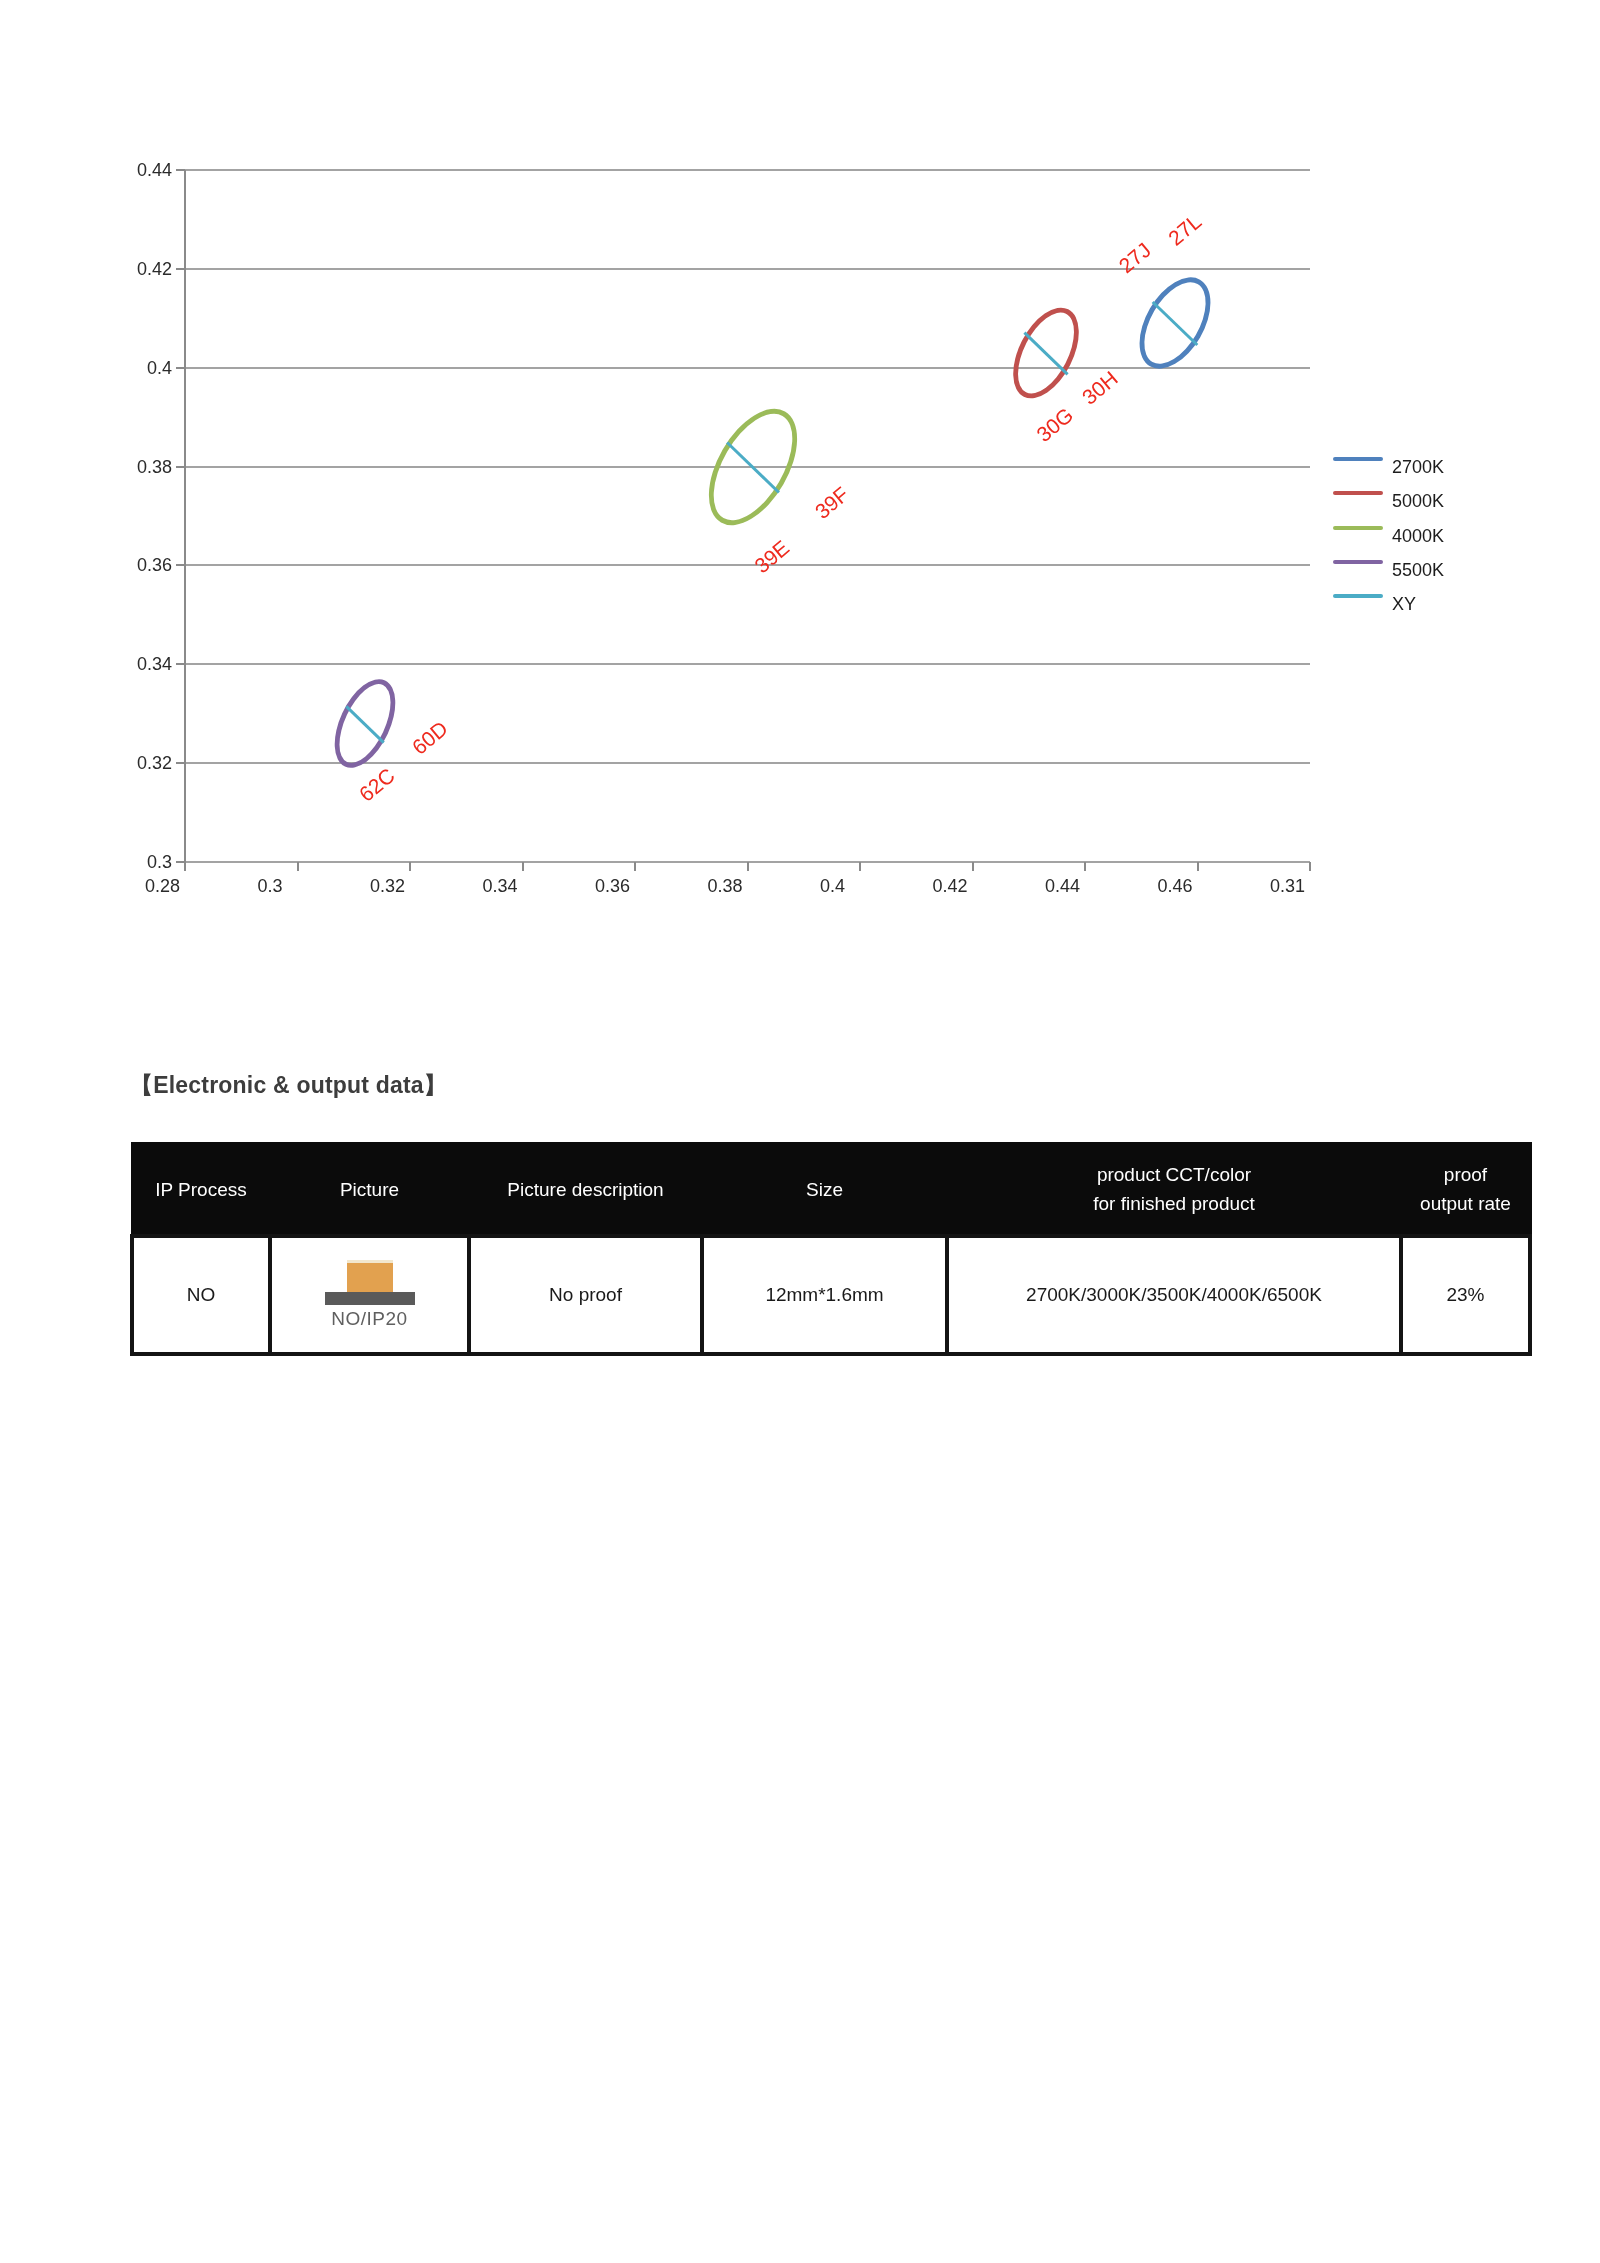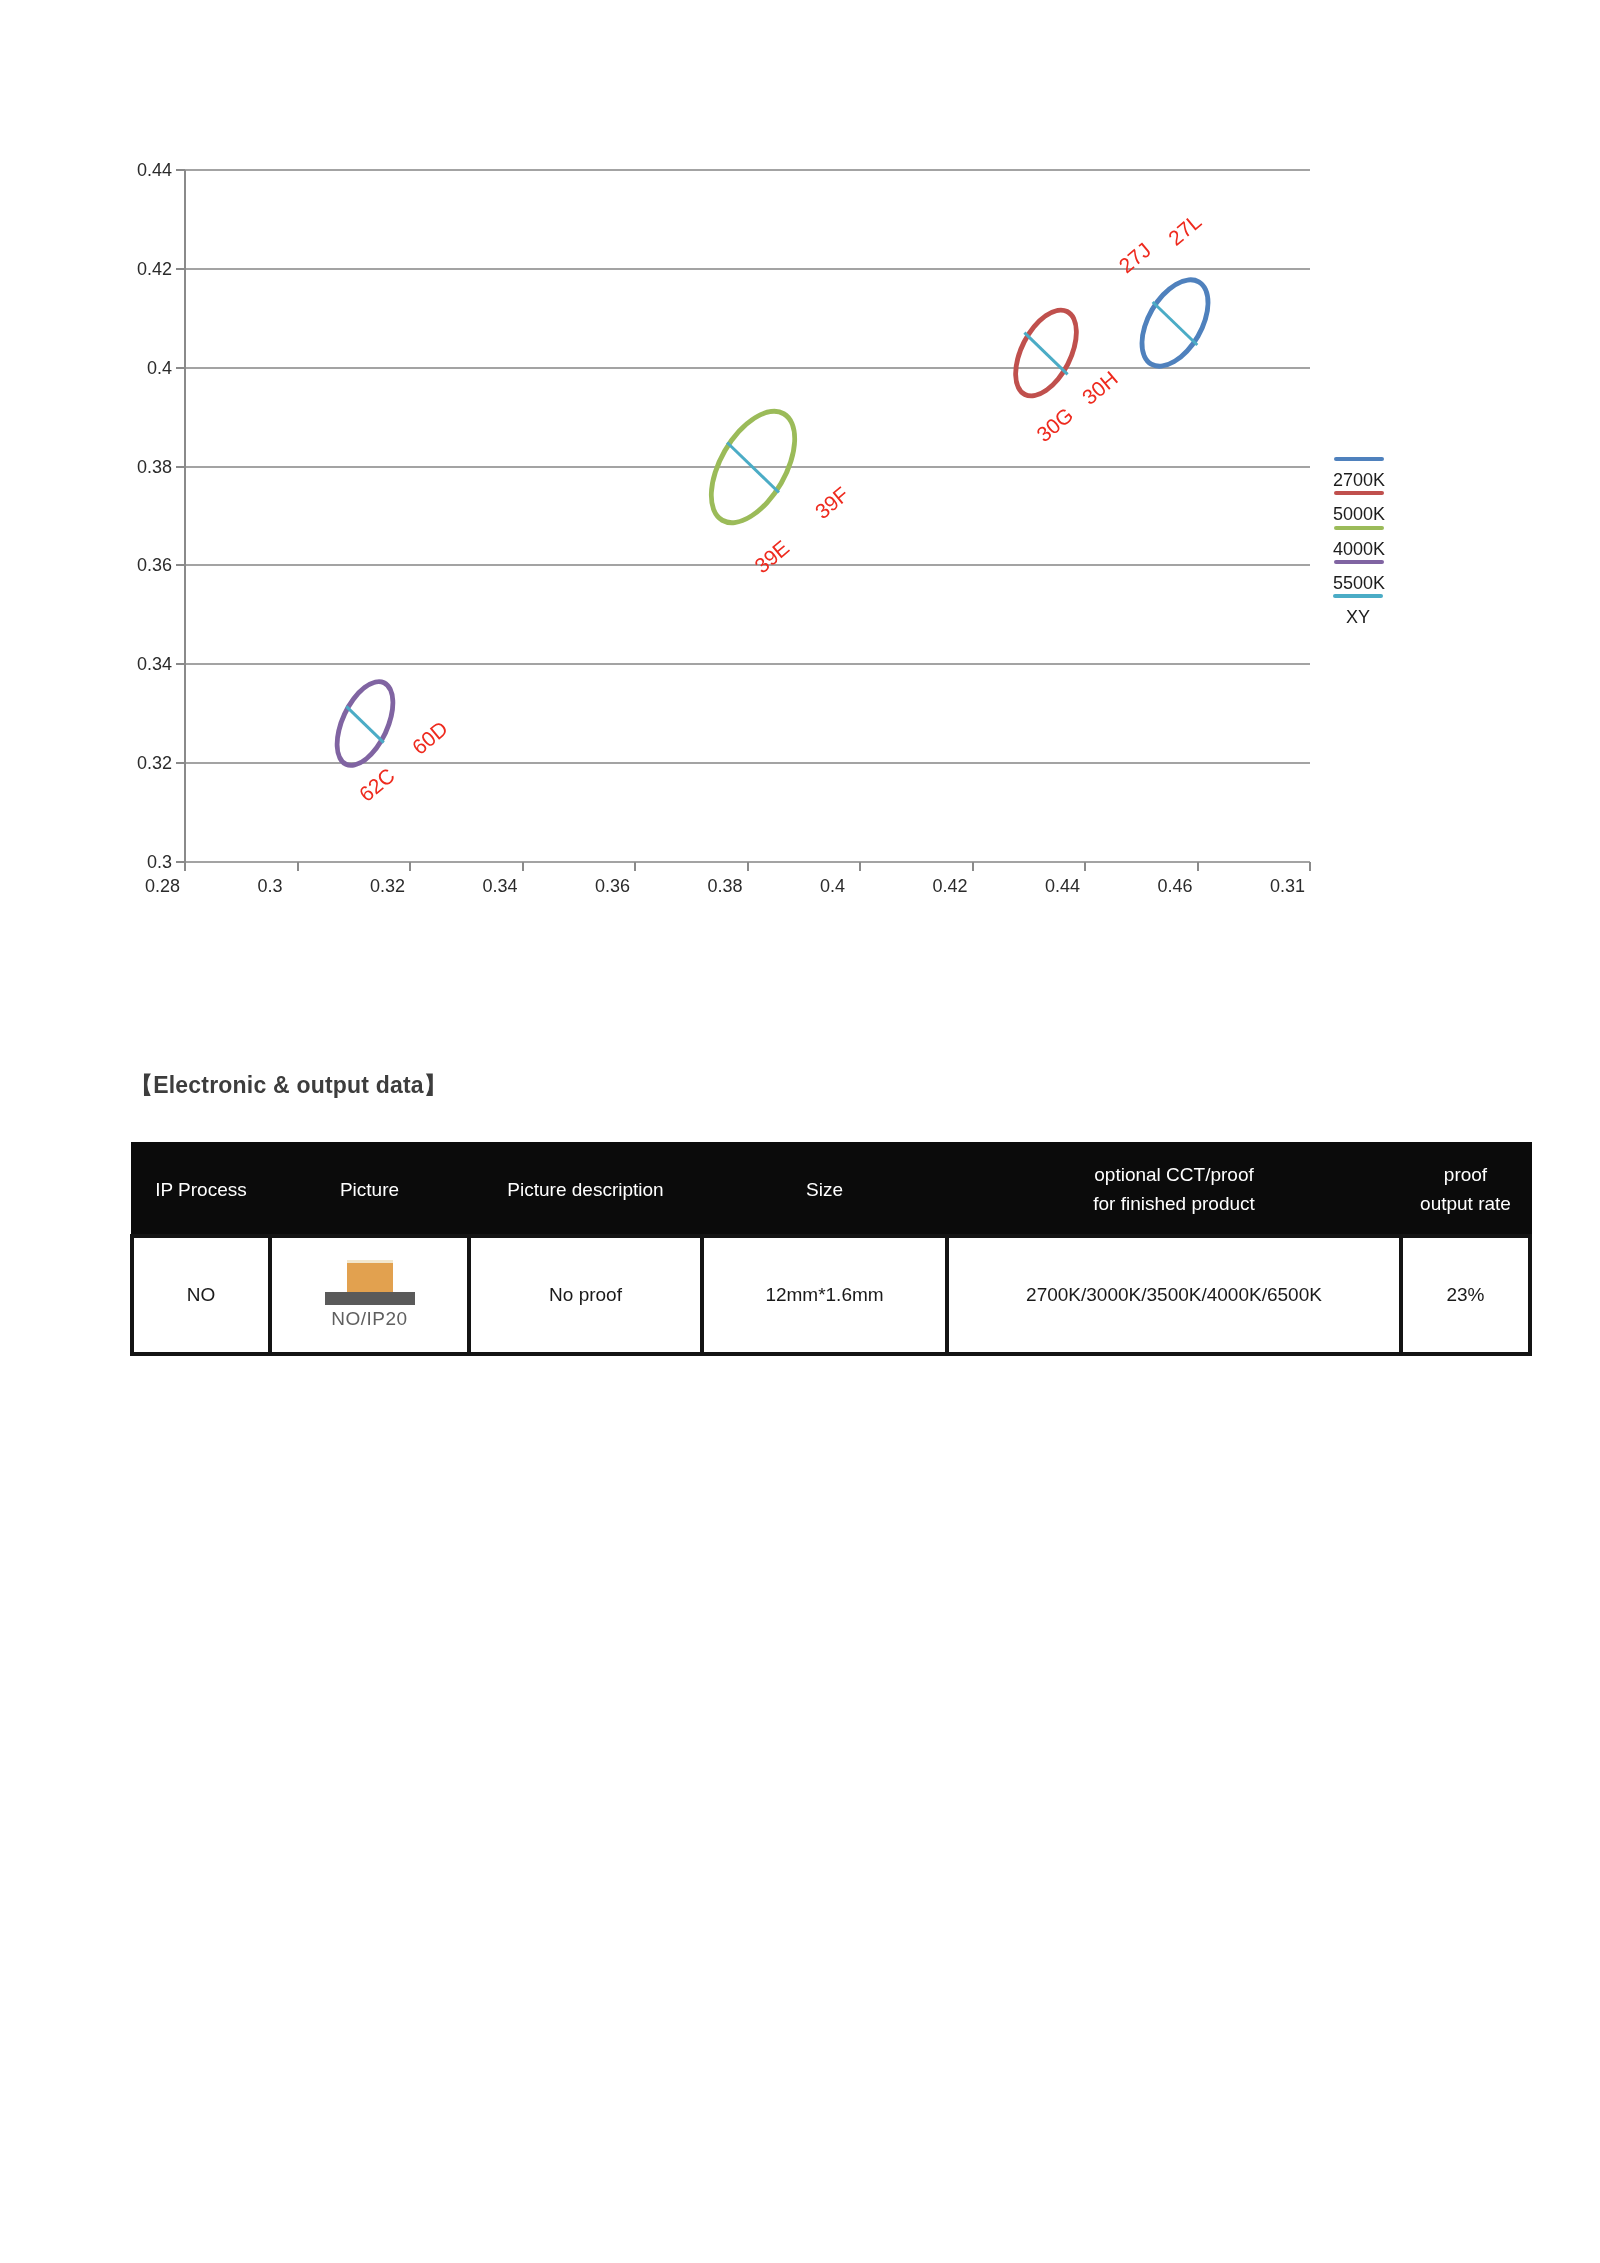--- a/index.html
+++ b/index.html
@@ -12,21 +12,21 @@
   .chart { position:absolute; left:0; top:0; width:1600px; height:980px; }
   .gridline { position:absolute; height:2px; background:#a3a3a3; }
   .axis-y  { position:absolute; width:2px; background:#8a8a8a; }
   .tick-y  { position:absolute; width:9px; height:2px; background:#8a8a8a; }
   .tick-x  { position:absolute; width:2px; height:9px; background:#8a8a8a; }
   .ylabel  { position:absolute; width:82px; text-align:right; font-size:18px; color:#2b2b2b; }
   .xlabel  { position:absolute; width:80px; font-size:18px; color:#2b2b2b; }
   .ellipse { position:absolute; border-radius:50%; background:transparent; }
   .xyline  { position:absolute; height:3px; }
   .ellipse-label { position:absolute; font-size:21px; white-space:nowrap; }
-  .legend-entry { position:absolute; display:flex; align-items:center; gap:9px; height:20px;flex-direction:column; }
+  .legend-entry { position:absolute; display:flex; gap:9px; height:20px; }
   .legend-line  { width:50px; height:4px; border-radius:2px; flex:0 0 auto; }
   .legend-text  { font-size:18px; color:#1c1c1c; }
   
   .section-title {
     position:absolute; left:130px; top:1070px;
     font-size:23px; font-weight:700; color:#3d3d3d; letter-spacing:.2px;
   }
   table.spec {
     position:absolute; left:130px; top:1142px; width:1398px;
     border-collapse:collapse; table-layout:fixed;
@@ -146,21 +146,21 @@
       <col style="width:454px">
       <col style="width:129px">
   </colgroup>
   <thead>
     <tr>
       <th><span>IP Process</span></th>
       <th><span>Picture</span></th>
       <th><span>Picture description</span></th>
       <th><span>Size</span></th>
       <th>
-        <span style="display:block">optional CCT/proof</span>
+        <span style="display:block">product CCT/color</span>
         <span style="display:block">for finished product</span>
       </th>
       <th>
         <span style="display:block">proof</span>
         <span style="display:block">output rate</span>
       </th>
     </tr>
   </thead>
   <tbody>
     <tr>

